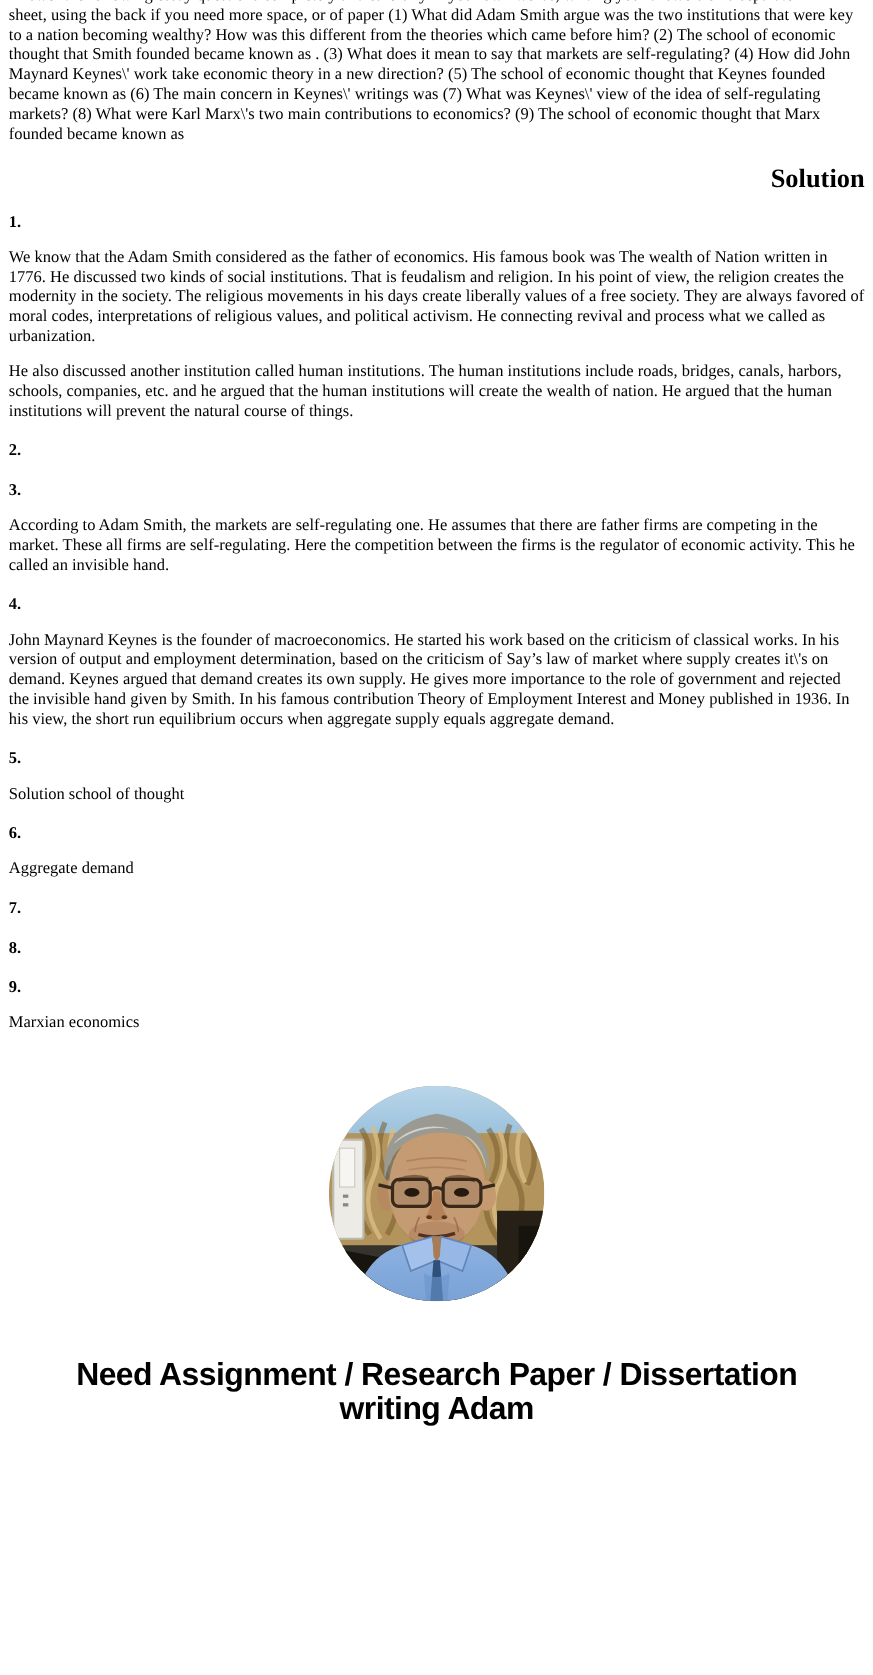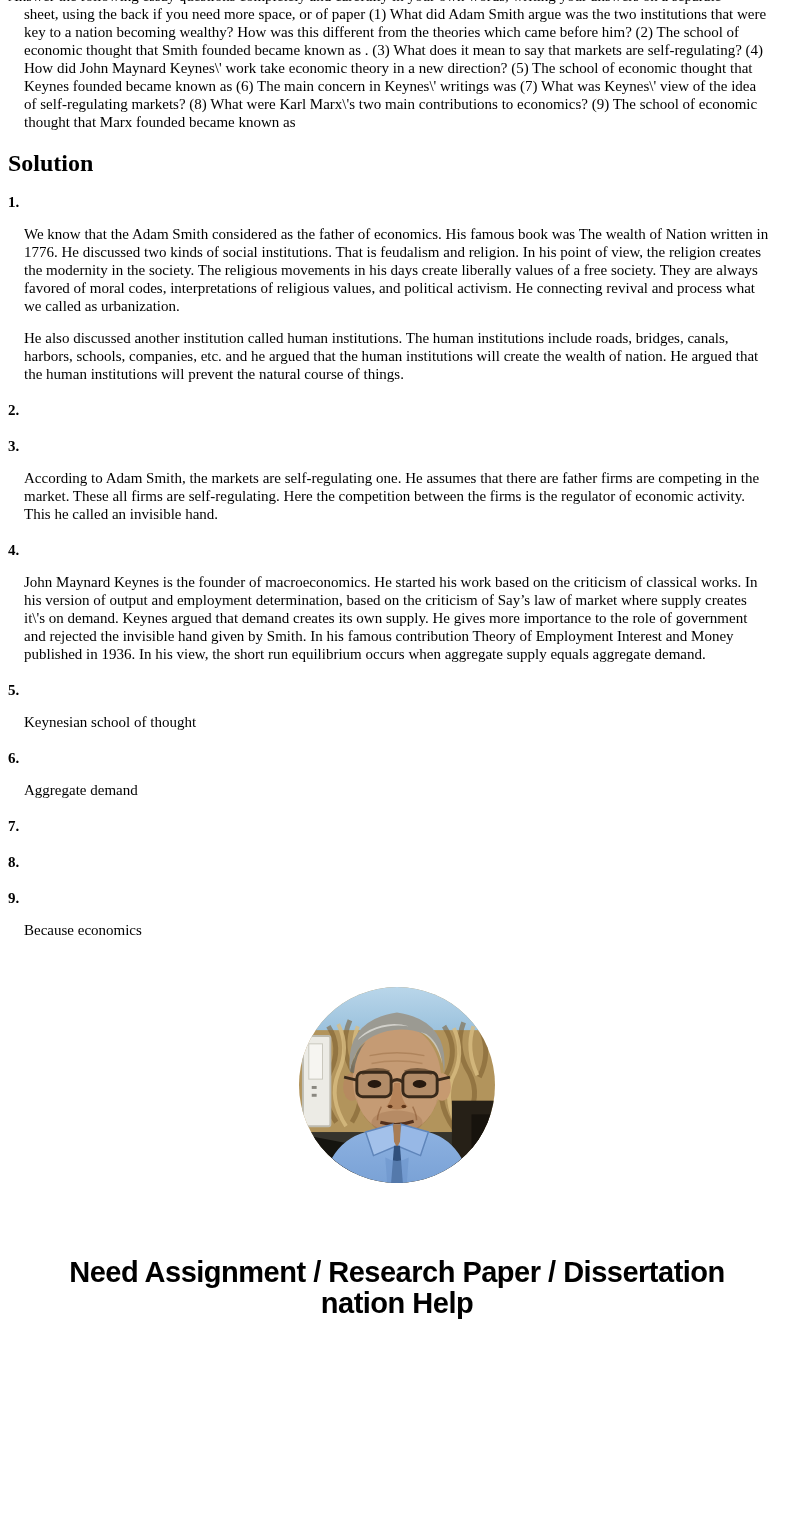--- a/index.html
+++ b/index.html
@@ -15,46 +15,47 @@
     height: 5px;
     overflow: hidden;
   }
   .clip-line span {
     display: block;
     line-height: 18px;
     margin-top: -13px;
     white-space: nowrap;
   }
   p.body-text {
-    margin: 14px 16px;
+    margin: 14px 0;
     line-height: 18px;
   }
   p.intro {
     margin-top: 0;
   }
   h2.solution {
     font-size: 24px;
     line-height: 24px;
     font-weight: bold;
     margin: 20px 0 14px;
+    text-align: right;
   }
   p.num {
     font-weight: bold;
     font-size: 15px;
     line-height: 18px;
     margin: 18px 0 14px;
   }
   section { margin: 0; }
   .avatar-wrap {
     width: 196px;
     height: 196px;
     margin: 48px auto 0;
   }
   .footer {
-    margin-top: 74px;
+    margin-top: 52px;
     text-align: center;
     font-family: "Liberation Sans", sans-serif;
     font-weight: bold;
     font-size: 29px;
     line-height: 31px;
     letter-spacing: -0.5px;
   }
 </style>
 </head>
 <body>
@@ -84,39 +85,39 @@
     <p class="body-text">According to Adam Smith, the markets are self-regulating one. He assumes that there are father firms are competing in the market. These all firms are self-regulating. Here the competition between the firms is the regulator of economic activity. This he called an invisible hand.</p>
   </section>
 
   <section>
     <p class="num">4.</p>
     <p class="body-text">John Maynard Keynes is the founder of macroeconomics. He started his work based on the criticism of classical works. In his version of output and employment determination, based on the criticism of Say’s law of market where supply creates it\'s on demand. Keynes argued that demand creates its own supply. He gives more importance to the role of government and rejected the invisible hand given by Smith. In his famous contribution Theory of Employment Interest and Money published in 1936. In his view, the short run equilibrium occurs when aggregate supply equals aggregate demand.</p>
   </section>
 
   <section>
     <p class="num">5.</p>
-    <p class="body-text">Keynesian school of thought</p>
+    <p class="body-text">Solution school of thought</p>
   </section>
 
   <section>
     <p class="num">6.</p>
     <p class="body-text">Aggregate demand</p>
   </section>
 
   <section>
     <p class="num">7.</p>
   </section>
 
   <section>
     <p class="num">8.</p>
   </section>
 
   <section>
     <p class="num">9.</p>
-    <p class="body-text">Because economics</p>
+    <p class="body-text">Marxian economics</p>
   </section>
 
   <div class="avatar-wrap">
     <svg width="196" height="196" viewBox="0 0 200 200" aria-hidden="true">
       <defs>
         <clipPath id="avclip">
             <circle cx="100" cy="100" r="100"></circle>
           </clipPath>
         <linearGradient id="skygrad" x1="0" y1="0" x2="0" y2="1">
           <stop offset="0" stop-color="#b9d6ea"></stop>
@@ -187,16 +188,16 @@
         <path d="M132,148 L104,140 L100,162 L124,172 Z" fill="#97b8e6" stroke="#5f85ba" stroke-width="1.5"></path>
         <path d="M96,140 L104,140 L103,158 L100,164 L97,158 Z" fill="#a87c54"></path>
         <path d="M97,162 L103,162 L106,200 L94,200 Z" fill="#30507c"></path>
         <path d="M88,174 Q100,181 112,174 L110,200 L90,200 Z" fill="#6d95cb" opacity="0.6"></path>
       </g>
     </svg>
   </div>
 
   <div class="footer">
     <div>Need Assignment / Research Paper / Dissertation</div>
-    <div>nation Help</div>
+    <div>writing Adam</div>
   </div>
 
 </main>
 
 </body></html>

